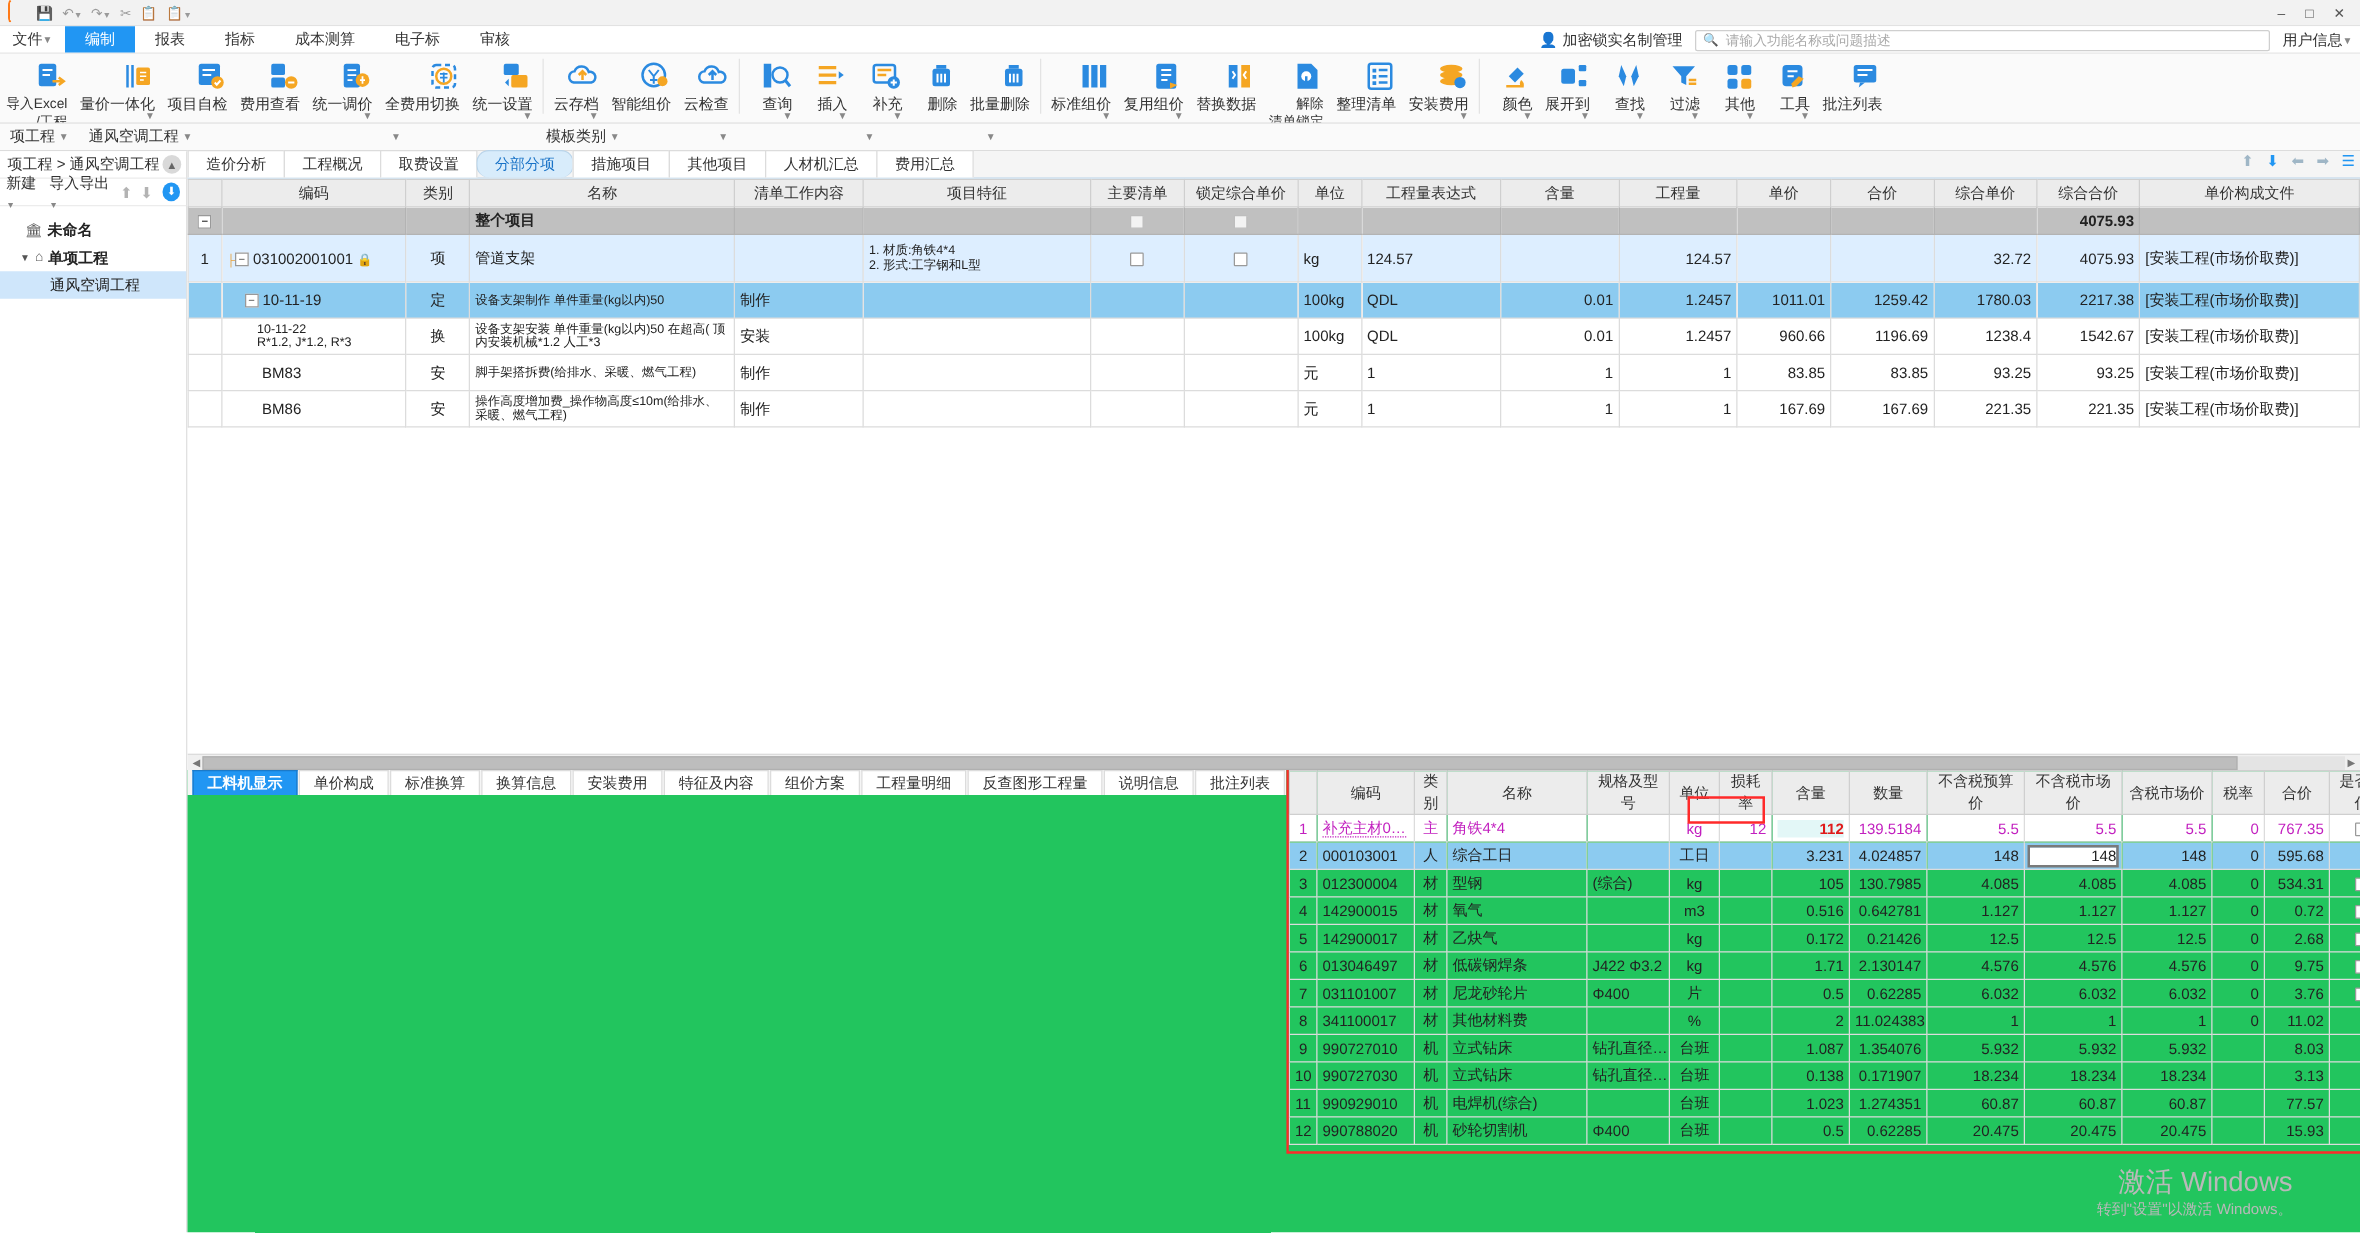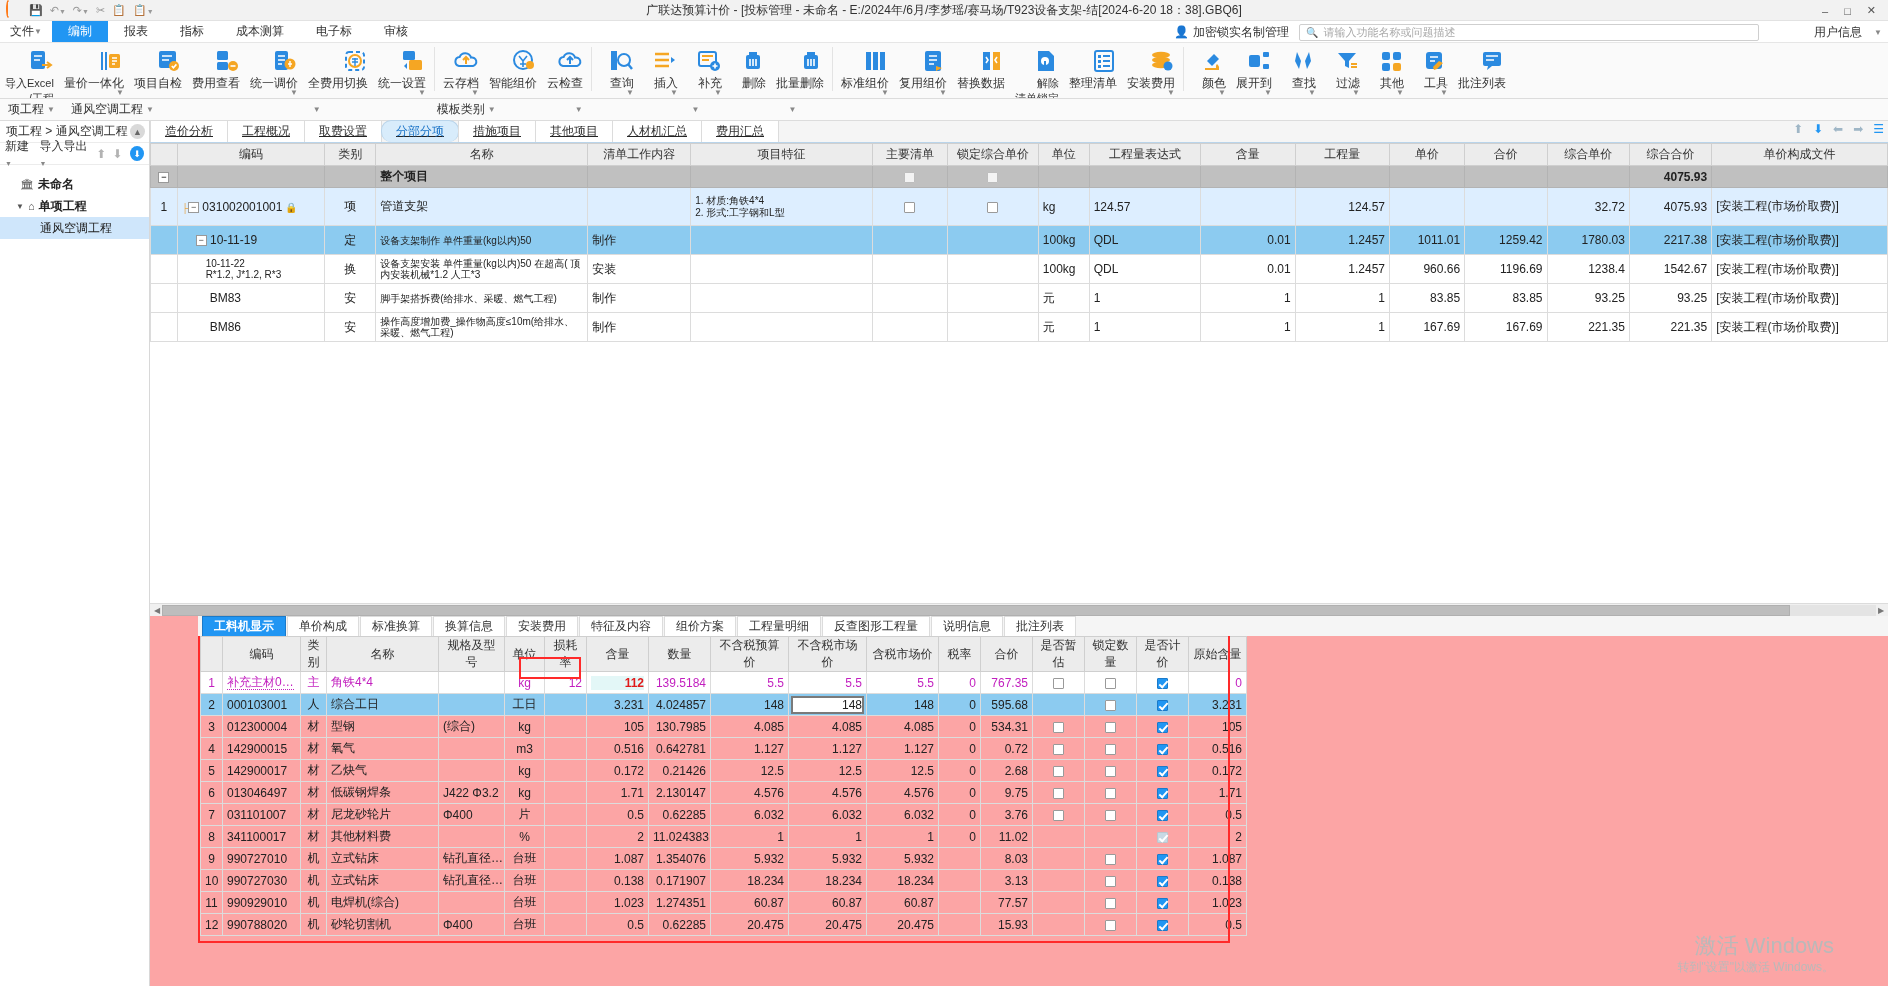--- a/index.html
+++ b/index.html
@@ -24,21 +24,21 @@
   
   .menubar{height:22px;background:#fff;border-bottom:1px solid #e6e6e6;display:flex;align-items:stretch;position:relative;}
   .menu-file{display:flex;align-items:center;padding:0 10px;font-size:12px;color:#333;}
   .menu-item{display:flex;align-items:center;padding:0 16px;font-size:12px;color:#333;cursor:default;}
   .menu-item.active{background:#2196f3;color:#fff;}
   .menu-right{position:absolute;right:6px;top:0;height:22px;display:flex;align-items:center;gap:10px;}
   .lockmgr{display:flex;align-items:center;gap:4px;font-size:12px;color:#333;}
   .lockmgr .ic{color:#2b7fd4;}
   .searchbox{width:460px;height:17px;border:1px solid #cfcfcf;background:#fff;border-radius:2px;display:flex;align-items:center;padding:0 6px;font-size:11px;color:#aaa;gap:5px;}
   .searchbox .mag{color:#999;font-size:10px;}
-  .userinfo{font-size:12px;color:#333;display:flex;align-items:center;gap:12px;margin-left:45px;}
+  .userinfo{font-size:12px;color:#333;display:flex;align-items:center;gap:0;}
 
   
   .ribbon{height:56px;background:#fafafa;border-bottom:1px solid #dcdcdc;display:flex;align-items:flex-start;overflow:hidden;padding-top:2px;}
   .rb{width:auto;min-width:44px;padding:2px 5px 0;display:flex;flex-direction:column;align-items:flex-end;cursor:default;position:relative;}
   .rb .glyph{height:28px;display:flex;align-items:center;justify-content:center;}
   .rb .lbl{font-size:12px;color:#333;white-space:nowrap;line-height:14px;margin-top:1px;}
   .rb .caret{font-size:8px;color:#888;line-height:6px;}
   .rbsep{width:1px;height:44px;background:#e3e3e3;margin:2px 3px 0;}
 
   
@@ -57,21 +57,21 @@
   .tree{padding-top:8px;font-size:12px;}
   .tnode{display:flex;align-items:center;gap:4px;height:22px;padding-left:8px;cursor:default;}
   .tnode.lvl2{padding-left:16px;}
   .tnode.lvl3{padding-left:34px;}
   .tnode.sel{background:#cfe6fb;}
   .tnode .tw{font-size:8px;color:#555;width:8px;}
   .tnode .bld{font-weight:bold;}
 
   
   .rightpane{flex:1;display:flex;flex-direction:column;min-width:0;}
-  .tabstrip{height:22px;background:#f5f5f5;display:flex;align-items:flex-end;border-bottom:1px solid #b9d4ea;position:relative;text-decoration:underline;}
+  .tabstrip{height:22px;background:#f5f5f5;display:flex;align-items:flex-end;border-bottom:1px solid #b9d4ea;position:relative;}
   .tab{height:22px;padding:0 14px;display:flex;align-items:center;font-size:12px;color:#333;border:1px solid #dcdcdc;border-bottom:none;background:#fff;margin-right:-1px;}
   .tab.active{background:#d8ecfb;color:#1a73c7;border-color:#b9d4ea;border-radius:10px;}
   .tabstrip .navicons{position:absolute;right:4px;top:1px;display:flex;align-items:center;gap:10px;font-size:12px;}
   .navicons .a1{color:#9fb6c6;}
   .navicons .a2{color:#2196f3;}
 
   
   table.grid{border-collapse:collapse;table-layout:fixed;font-size:12px;width:100%;}
   table.grid th{background:#ececec;border:1px solid #cfcfcf;font-weight:normal;height:22px;padding:0 3px;color:#333;text-align:center;}
   table.grid td{border:1px solid #dcdcdc;padding:1px 4px;height:22px;vertical-align:middle;overflow:hidden;white-space:nowrap;}
@@ -93,21 +93,21 @@
   .lock{color:#6f6f6f;font-size:10px;}
   .twig{color:#e8a33d;}
   .tbtn{display:inline-flex;width:11px;height:11px;border:1px solid #999;background:#fff;font-size:9px;line-height:9px;align-items:center;justify-content:center;vertical-align:middle;color:#444;}
 
   .hscroll{height:13px;background:#f0f0f0;border-top:1px solid #dcdcdc;display:flex;align-items:center;padding:0 2px;}
   .hscroll .arw{font-size:8px;color:#777;width:10px;text-align:center;}
   .hscroll .track{flex:1;height:11px;background:#e4e4e4;position:relative;}
   .hscroll .thumb{position:absolute;left:0;top:0;height:11px;width:95%;background:#bdbdbd;border:1px solid #b0b0b0;}
 
   
-  .bottompanel{height:370px;display:flex;flex-direction:column;background:#fca5a5;padding-left:48px;}
+  .bottompanel{height:370px;display:flex;background:#22c55e;}
   .btabstrip{height:20px;background:#f5f5f5;display:flex;align-items:flex-end;padding-left:4px;}
   .btab{height:20px;padding:0 11px;display:flex;align-items:center;font-size:12px;color:#333;border:1px solid #dcdcdc;border-bottom:none;background:#fff;margin-right:1px;}
   .btab.active{background:#2196f3;color:#fff;border-color:#1b7ac9;font-weight:bold;}
   .redbox{position:absolute;border:2px solid #ff2a2a;pointer-events:none;}
 
   .bgrid td{height:19px;}
   .bgrid th{height:21px;}
   tr.mrow td{background:#fff;color:#c21fbf;}
   tr.brow-sel td{background:#8ccbf0;}
   th.hl-col{background:#fde2c4;border-bottom:2px solid #2196f3;font-weight:bold;}
@@ -124,21 +124,20 @@
 <div class="titlebar">
   <div class="qat">
     <span class="gicon"><span class="logo-circle"></span></span>
     <span class="qat-label">💾</span>
     <span class="qat-label">↶<span style="font-size:7px">▼</span></span>
     <span class="qat-label">↷<span style="font-size:7px">▼</span></span>
     <span class="qat-label">✂</span>
     <span class="qat-label">📋</span>
     <span class="qat-label">📋<span style="font-size:7px">▼</span></span>
   </div>
-  <div class="apptitle">广联达预算计价 - [投标管理 - 未命名 - E:/2024年/6月/李梦瑶/赛马场/T923设备支架-结[2024-6-20 18：38].GBQ6]</div>
   <div class="winbtns">
     <span>–</span>
     <span>□</span>
     <span>✕</span>
   </div>
 </div>
 
 <div class="menubar">
   <div class="menu-file">
     <span>文件</span>

